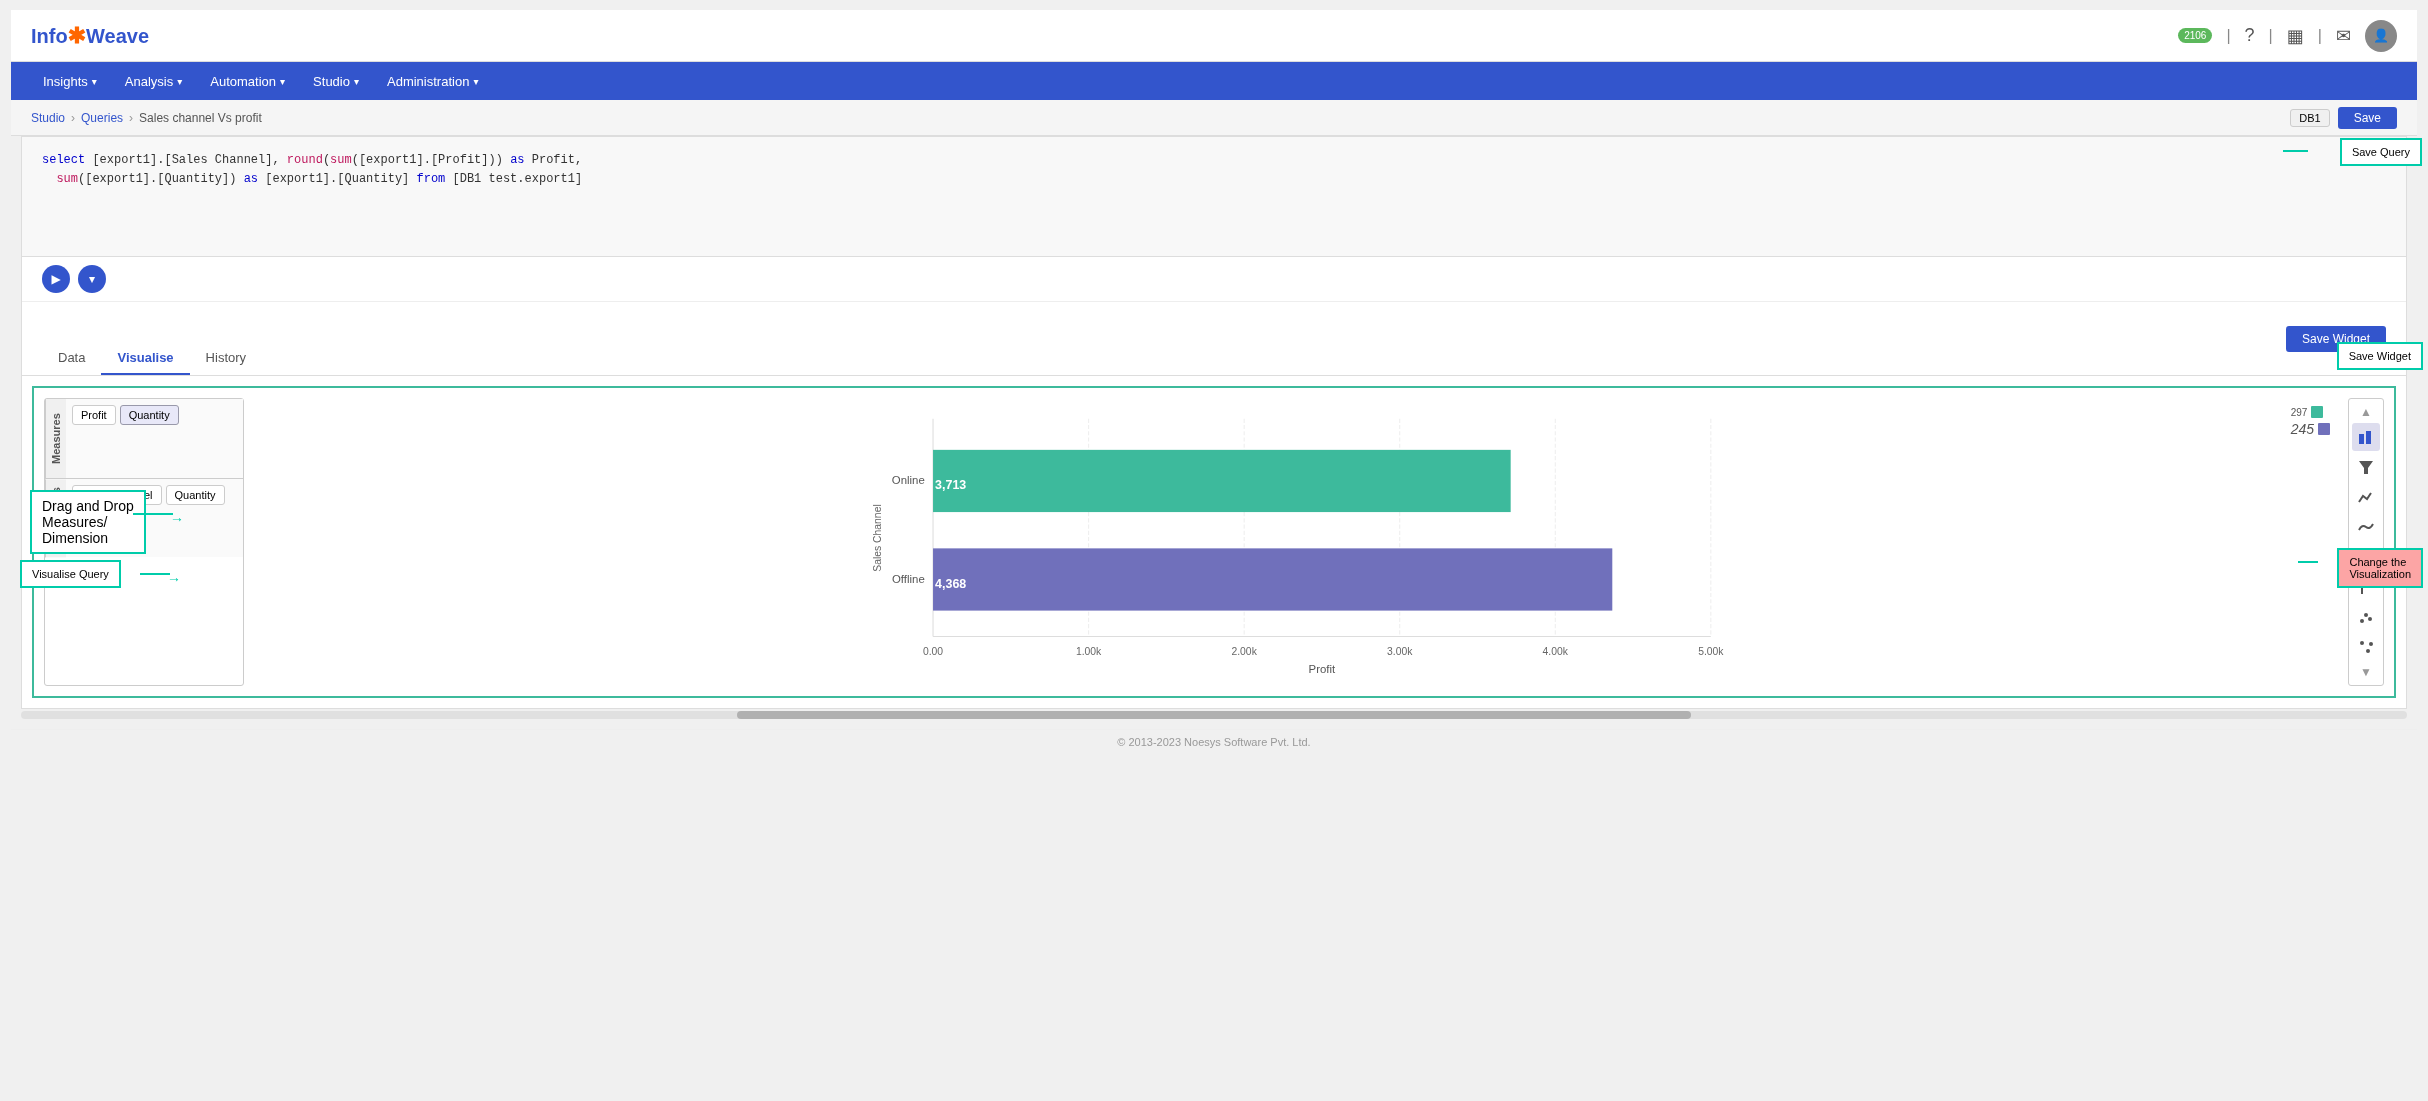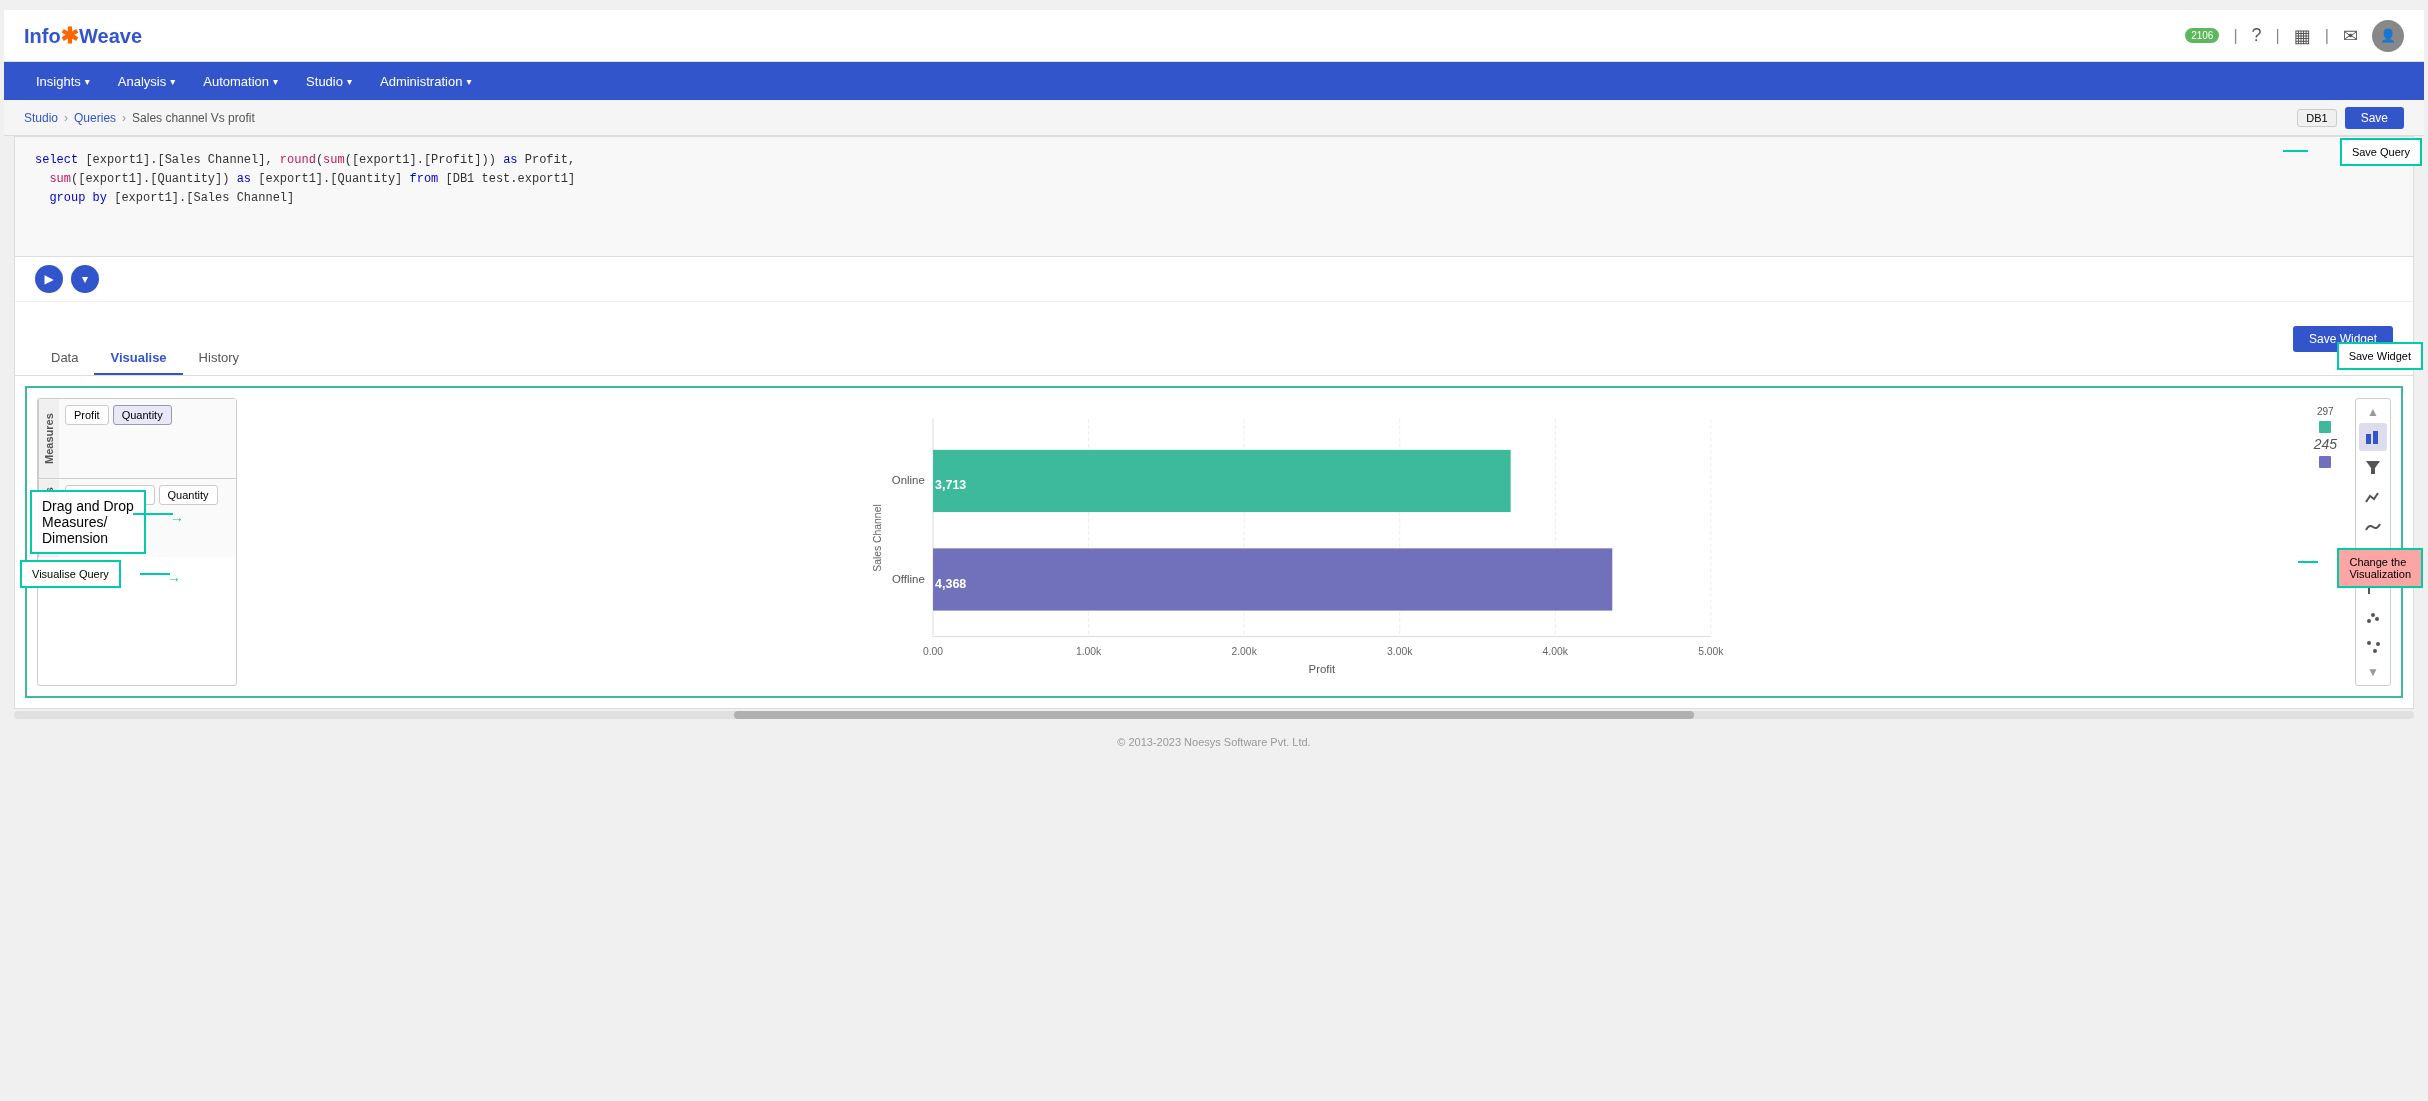--- a/index.html
+++ b/index.html
@@ -322,38 +322,37 @@
       right: 10px;
       display: flex;
       flex-direction: column;
       gap: 3px;
       font-size: 10px;
     }
     .legend-item {
       display: flex;
       align-items: center;
       gap: 4px;
-      flex-direction: column;
     }
     .legend-dot {
       width: 12px;
       height: 12px;
       border-radius: 1px;
     }
 
     
     .chart-svg {
       width: 100%;
       height: 280px;
     }
 
     
     .page-wrapper {
       position: relative;
-      padding: 10px 4px;
+      padding: 10px 11px;
     }
   </style>
 </head>
 <body>
 
 <div class="page-wrapper">
 
   <div class="top-bar">
     <div class="logo">
       <span style="color:#3355cc;font-weight:bold;">Info</span><span style="color:#ff6600;font-size:22px;">✱</span><span style="color:#3355cc;font-weight:bold;">Weave</span>
@@ -408,23 +407,20 @@
   </div>
 
   <div class="main-content">
 
     <div class="code-editor">
       <div>
         <span class="kw">select</span> [export1].[Sales Channel], <span class="fn">round</span>(<span class="fn">sum</span>([export1].[Profit])) <span class="kw">as</span> Profit,
       </div>
       <div>
         &nbsp;&nbsp;<span class="fn">sum</span>([export1].[Quantity]) <span class="kw">as</span> [export1].[Quantity] <span class="kw">from</span> [DB1 test.export1]
-      </div>
-      <div>
-        &nbsp;&nbsp;<span class="kw">group by</span> [export1].[Sales Channel]
       </div>
     </div>
 
     <div class="editor-toolbar">
       <button class="run-btn">▶</button>
       <button class="dropdown-btn">▾</button>
     </div>
 
     <div class="tabs-bar">
       <div class="tabs">

